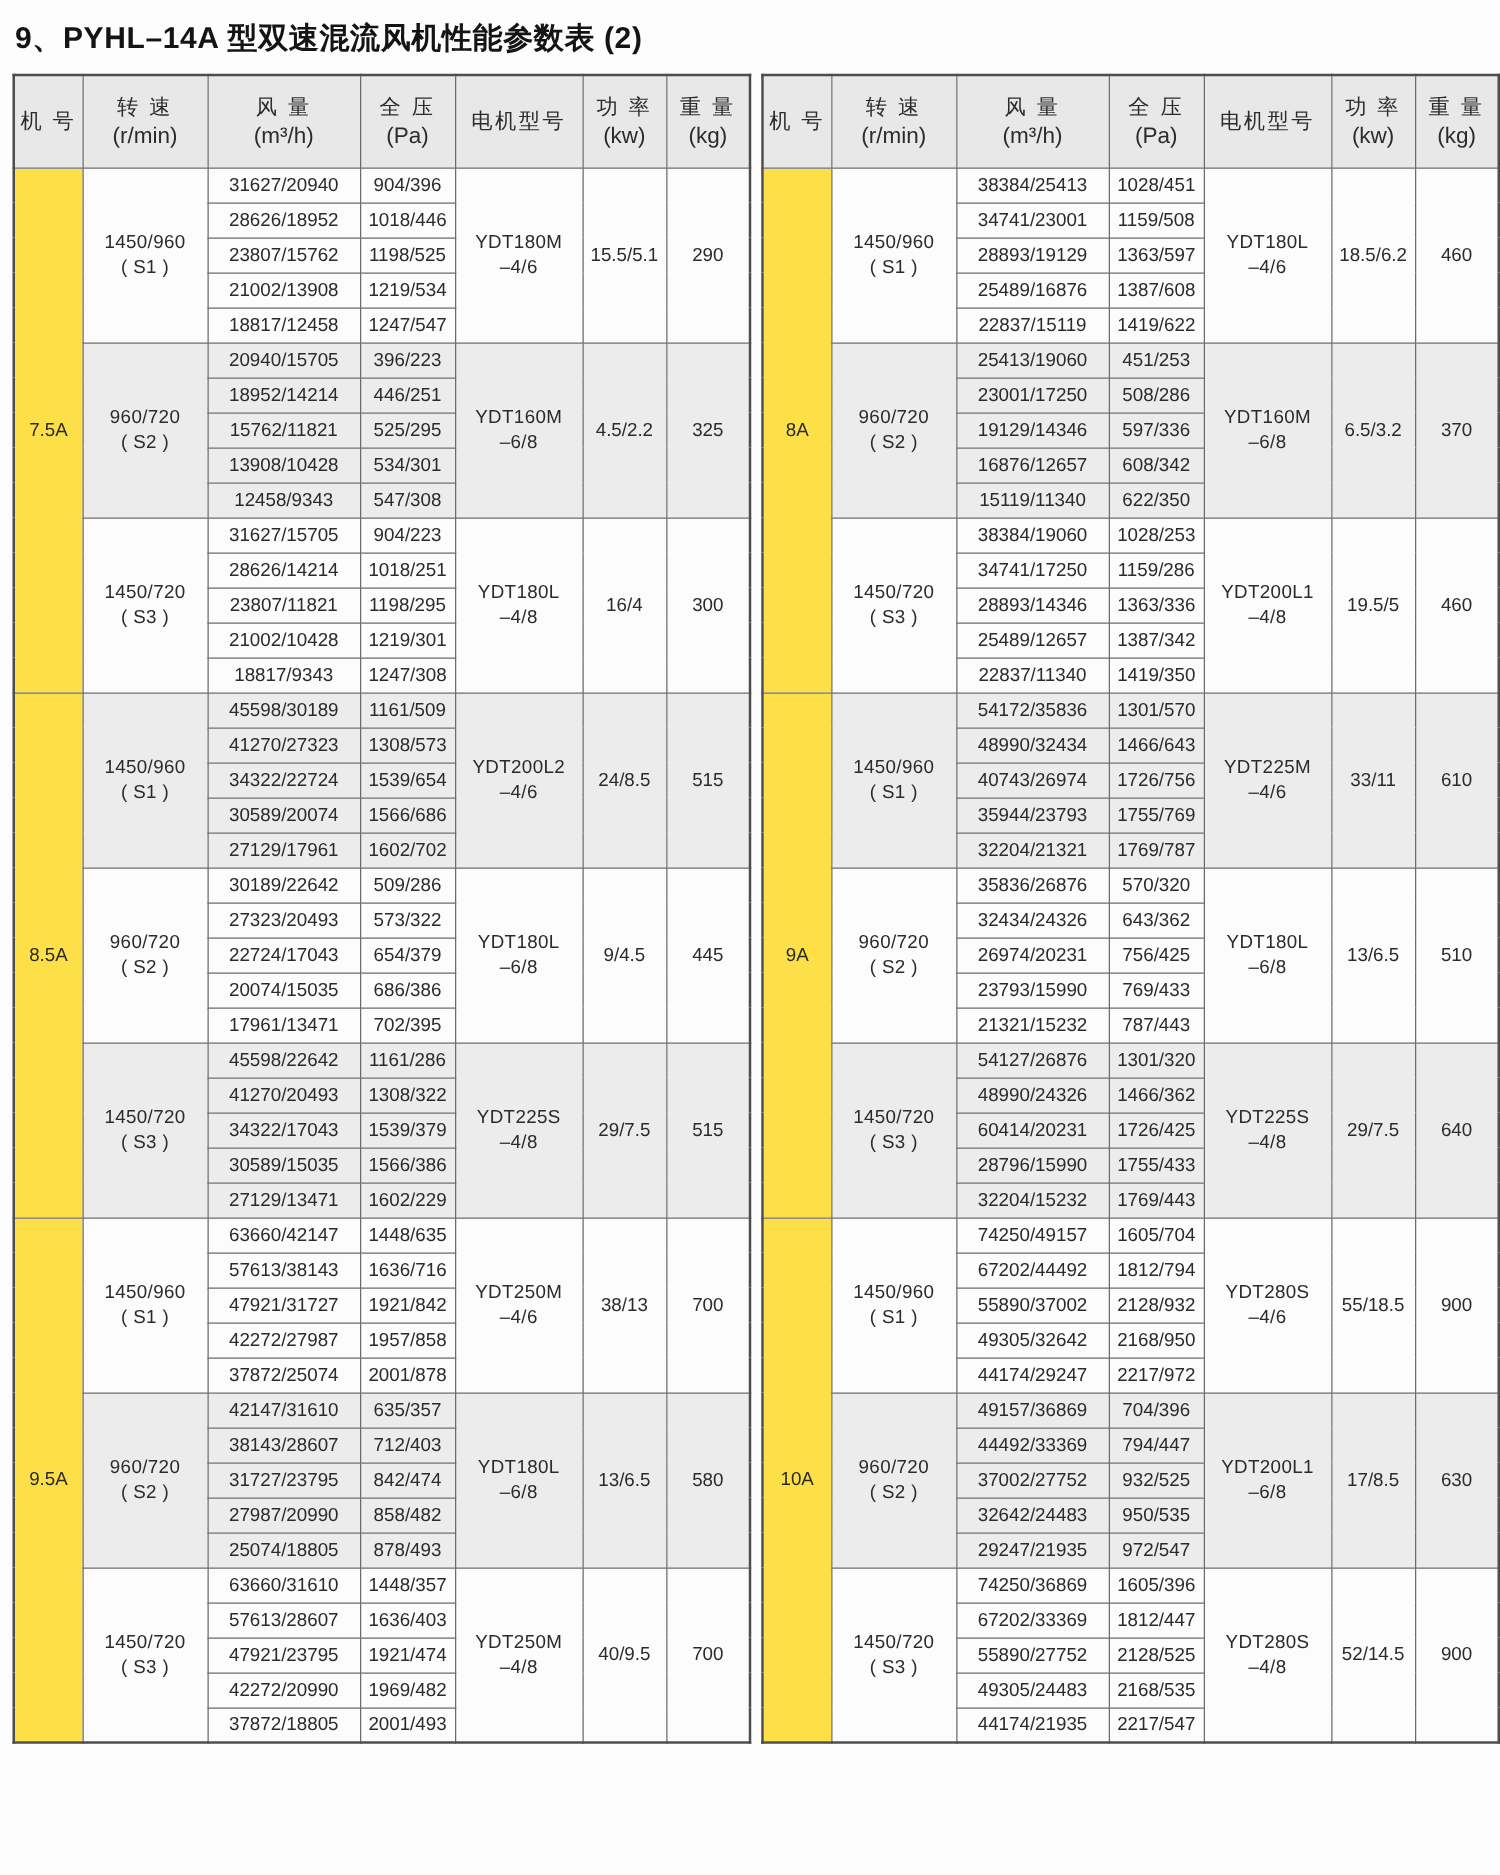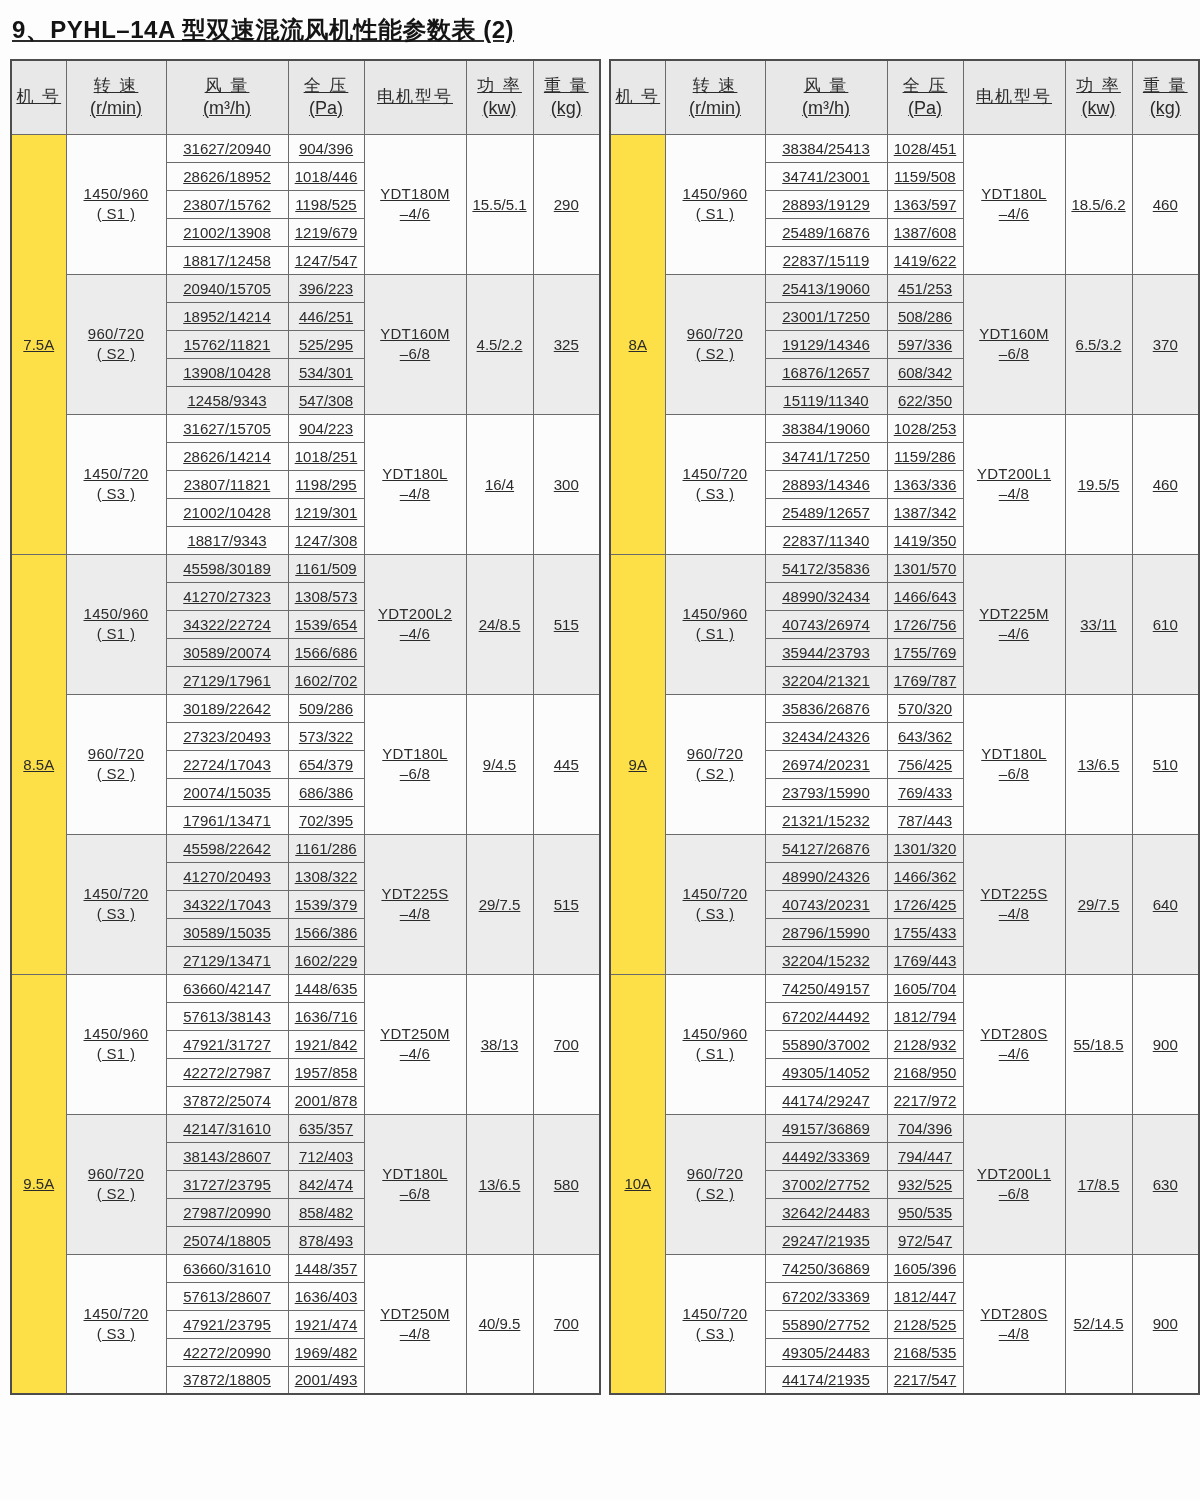--- a/index.html
+++ b/index.html
@@ -3,21 +3,21 @@
 <meta charset="utf-8">
 <style>
   * { box-sizing: border-box; }
   html, body { margin: 0; padding: 0; }
   body {
     width: 1200px; height: 1500px;
     background: #fdfdfd;
     font-family: "Liberation Sans", "DejaVu Sans", sans-serif;
     color: #2b2b2b;
   }
-  .page { width: 1200px; height: 1500px; padding: 14px 0 0 10px; text-decoration: underline; }
+  .page { width: 1200px; height: 1500px; padding: 14px 0 0 10px; }
   .title {
     font-size: 24px; font-weight: bold; color: #141414;
     margin: 0 0 13px 2px; letter-spacing: 0.5px;
   }
   .tables { display: flex; gap: 8px; align-items: flex-start; }
   table {
     border-collapse: collapse; table-layout: fixed;
     width: 589px; border: 2px solid #4d4d4d;
   }
   th, td {
@@ -103,21 +103,21 @@
           <tr>
             <td class="flow lt">28626/18952</td>
             <td class="press lt">1018/446</td>
           </tr>
           <tr>
             <td class="flow lt">23807/15762</td>
             <td class="press lt">1198/525</td>
           </tr>
           <tr>
             <td class="flow lt">21002/13908</td>
-            <td class="press lt">1219/679</td>
+            <td class="press lt">1219/534</td>
           </tr>
           <tr>
             <td class="flow lt">18817/12458</td>
             <td class="press lt">1247/547</td>
           </tr>
           <tr>
             <td class="speed shaded two-line" rowspan="5">
               <div>960/720</div>
               <div>( S2 )</div>
             </td>
@@ -565,21 +565,21 @@
               <div>–4/8</div>
             </td>
             <td class="power shaded" rowspan="5">29/7.5</td>
             <td class="weight shaded" rowspan="5">640</td>
           </tr>
           <tr>
             <td class="flow shaded lt">48990/24326</td>
             <td class="press shaded lt">1466/362</td>
           </tr>
           <tr>
-            <td class="flow shaded lt">40743/20231</td>
+            <td class="flow shaded lt">60414/20231</td>
             <td class="press shaded lt">1726/425</td>
           </tr>
           <tr>
             <td class="flow shaded lt">28796/15990</td>
             <td class="press shaded lt">1755/433</td>
           </tr>
           <tr>
             <td class="flow shaded lt">32204/15232</td>
             <td class="press shaded lt">1769/443</td>
           </tr>
@@ -600,21 +600,21 @@
           </tr>
           <tr>
             <td class="flow lt">67202/44492</td>
             <td class="press lt">1812/794</td>
           </tr>
           <tr>
             <td class="flow lt">55890/37002</td>
             <td class="press lt">2128/932</td>
           </tr>
           <tr>
-            <td class="flow lt">49305/14052</td>
+            <td class="flow lt">49305/32642</td>
             <td class="press lt">2168/950</td>
           </tr>
           <tr>
             <td class="flow lt">44174/29247</td>
             <td class="press lt">2217/972</td>
           </tr>
           <tr>
             <td class="speed shaded two-line" rowspan="5">
               <div>960/720</div>
               <div>( S2 )</div>

